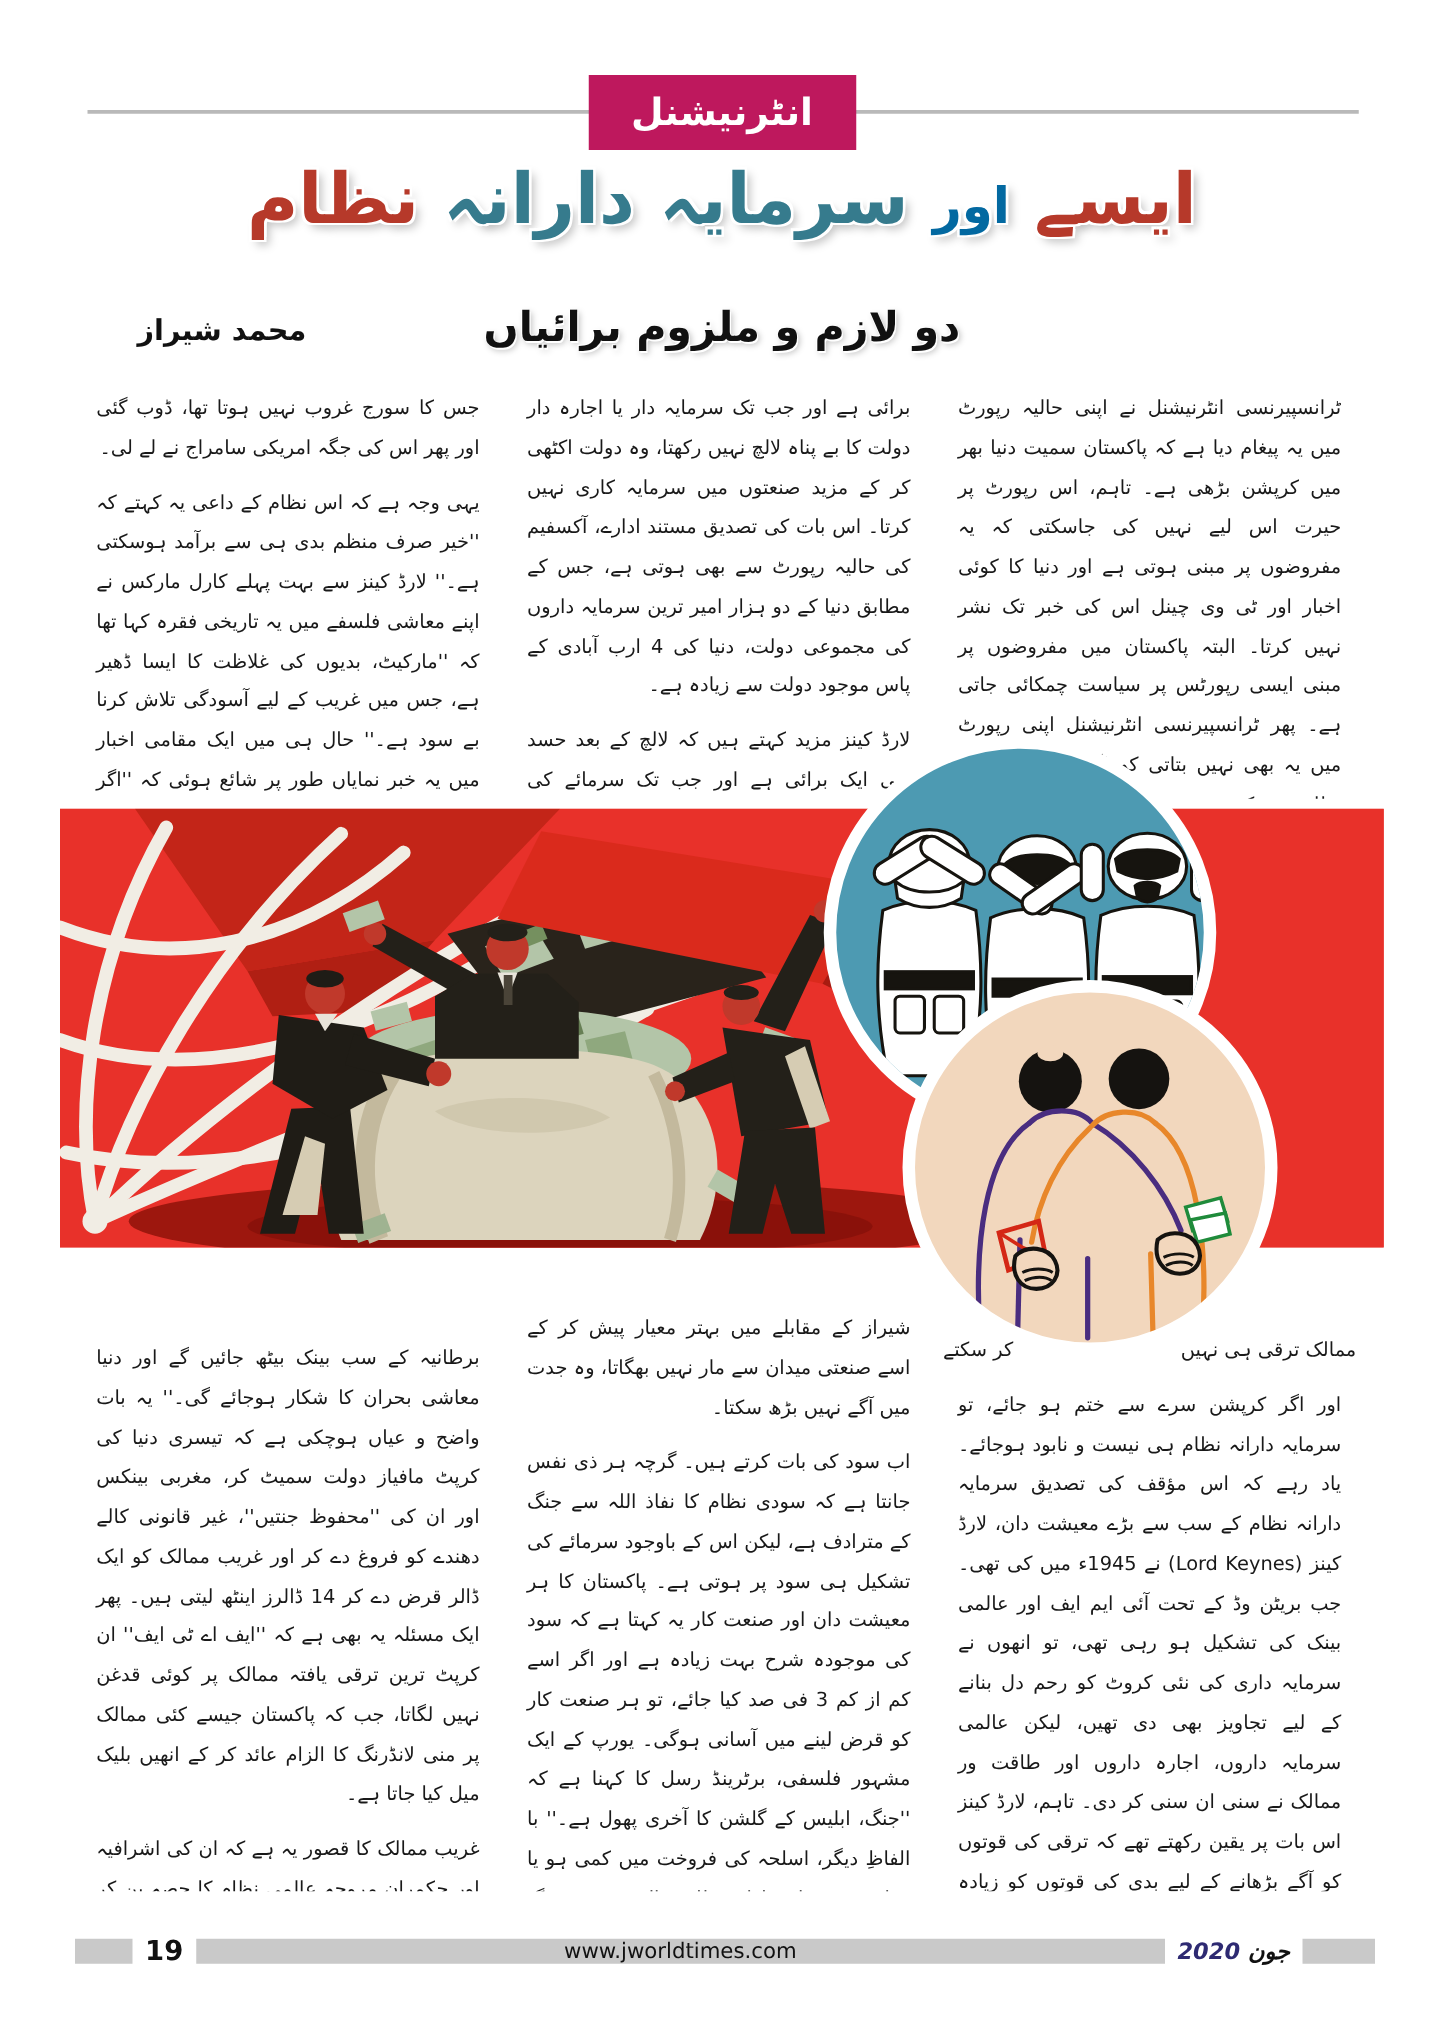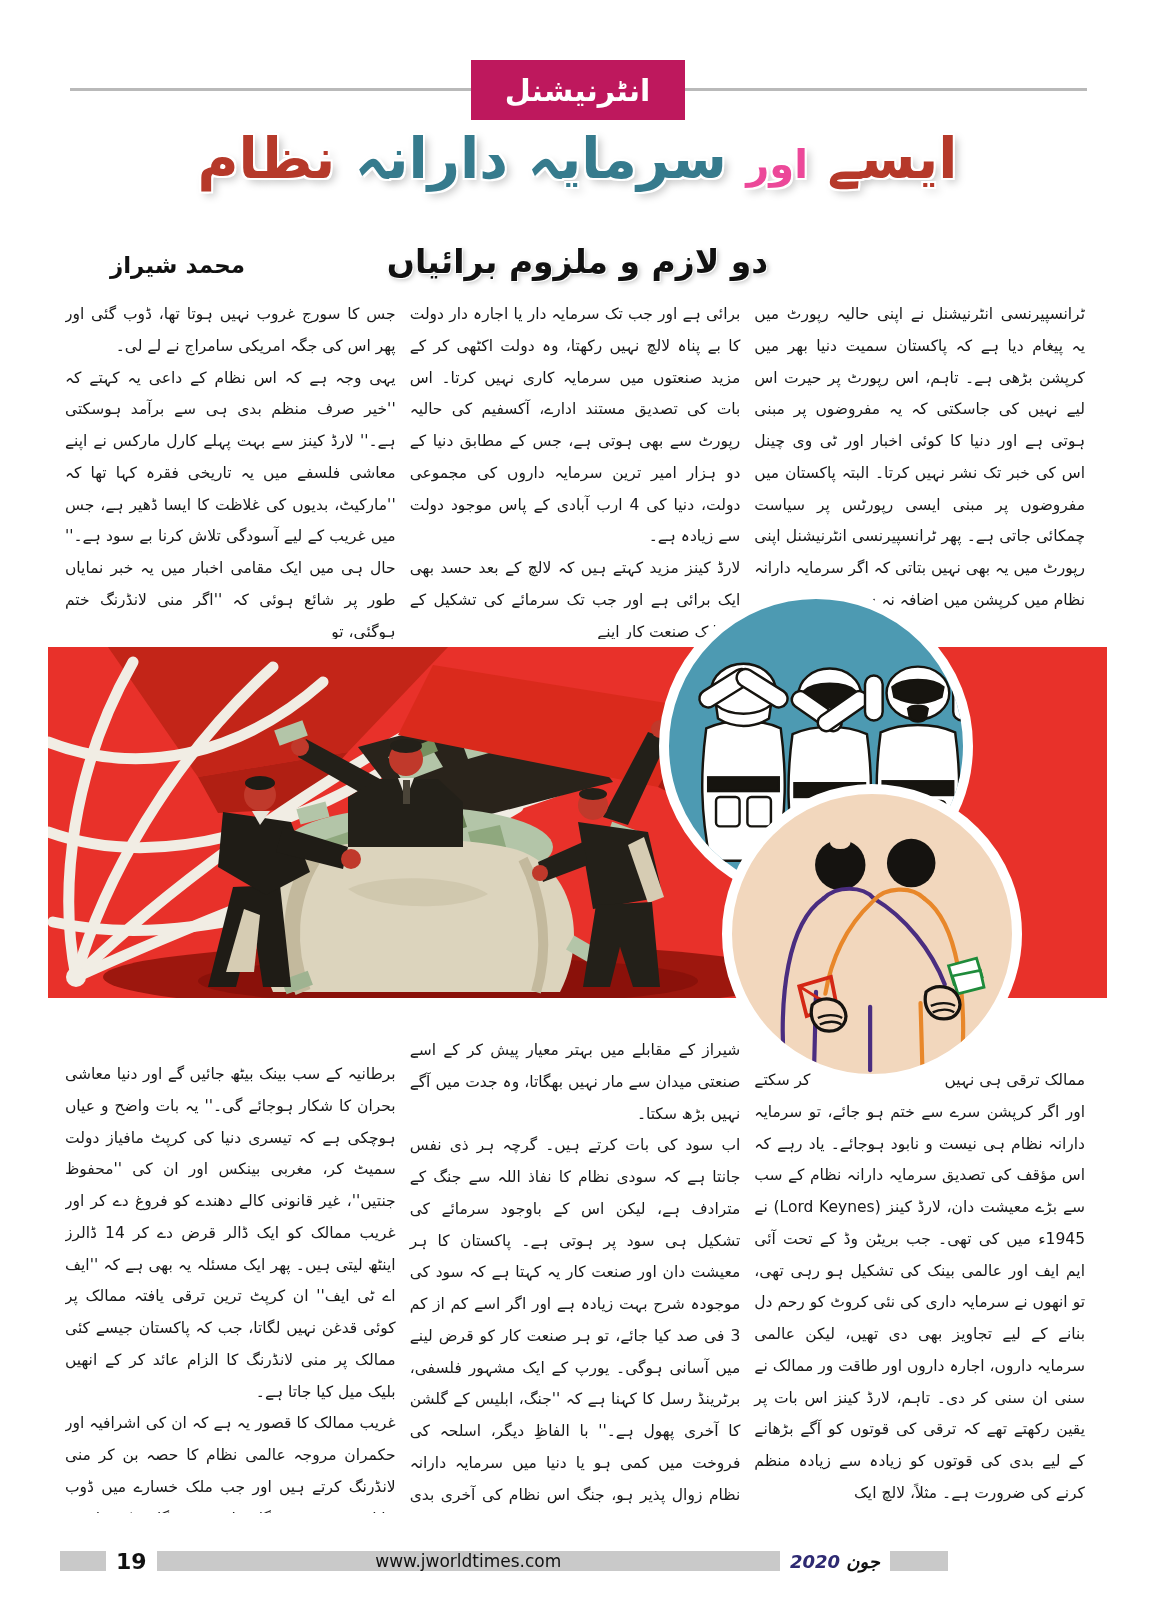--- a/index.html
+++ b/index.html
@@ -8,44 +8,44 @@
   
   .rule{position:absolute;top:88px;left:70px;right:68px;height:3px;background:#b9b9b9;}
   .section-box{position:absolute;top:60px;left:50%;transform:translateX(-50%);
     width:214px;height:60px;background:#be185d;color:#ffffff;display:flex;align-items:center;
     justify-content:center;font-size:30px;font-weight:bold;direction:rtl;z-index:2;}
   
   .title{position:absolute;top:126px;left:0;right:0;text-align:center;direction:rtl;
     font-size:56px;font-weight:bold;letter-spacing:1px;
     text-shadow:2px 2px 0 #fff,-2px -2px 0 #fff,2px -2px 0 #fff,-2px 2px 0 #fff,4px 4px 8px rgba(0,0,0,.25);}
   .title .t-red{color:#b6392a;}
-  .title .t-black{color:#ec4899;font-size:40px;}
+  .title .t-black{color:#0369a1;font-size:40px;}
   .title .t-teal{color:#367b8d;}
   .subtitle{position:absolute;top:242px;left:0;right:0;text-align:center;direction:rtl;
     font-size:33px;font-weight:bold;color:#111;
     text-shadow:1px 1px 0 #fff,-1px -1px 0 #fff,2px 2px 5px rgba(0,0,0,.25);}
   .author{position:absolute;top:252px;left:110px;font-size:23px;font-weight:bold;color:#111;direction:rtl;}
   
   .cols{position:absolute;left:65px;width:1020px;display:flex;direction:rtl;gap:14px;overflow:hidden;}
   .cols-top{top:299px;height:340px;}
   .cols-bottom{top:1035px;height:478px;}
   .col{flex:1 1 0;direction:rtl;text-align:justify;font-size:15.5px;line-height:2.05;color:#191919;}
-  .col p{margin:0;}
+  .col p{margin:12px;}
   .pad-top-30{padding-top:30px;}
   .pad-top-24{padding-top:24px;}
   .split-line{display:flex;justify-content:space-between;direction:rtl;}
   
   .art-red{position:absolute;left:48px;top:647px;width:1059px;height:351px;background:#e8312a;z-index:1;}
   .art-red svg{display:block;width:100%;height:100%;}
   .circle{position:absolute;border-radius:50%;box-sizing:border-box;border:10px solid #ffffff;overflow:hidden;}
   .circle svg{display:block;width:100%;height:100%;}
   .circle-troopers{left:659px;top:589px;width:314px;height:314px;background:#4d9ab2;z-index:2;}
   .circle-bribe{left:722px;top:784px;width:300px;height:300px;background:#f2d7bd;z-index:3;}
   
-  .footer{position:absolute;top:1548px;left:60px;width:888px;height:26px;display:flex;align-items:center;gap:10px;}
+  .footer{position:absolute;top:1548px;left:60px;width:1040px;height:26px;display:flex;align-items:center;gap:10px;}
   .f-bar{height:20px;background:#c9c9c9;}
   .f-bar-sm1{width:46px;}
   .f-bar-sm2{width:58px;}
   .f-bar-long{flex:1 1 auto;display:flex;align-items:center;justify-content:center;}
   .f-num{font-size:22px;font-weight:bold;color:#111;}
   .f-url{font-size:17px;color:#111;}
   .f-date{font-size:18px;font-weight:bold;direction:rtl;white-space:nowrap;font-style:italic;}
   .f-date .year{color:#2e2a72;}
   .f-date .month{color:#111;}
 </style>

